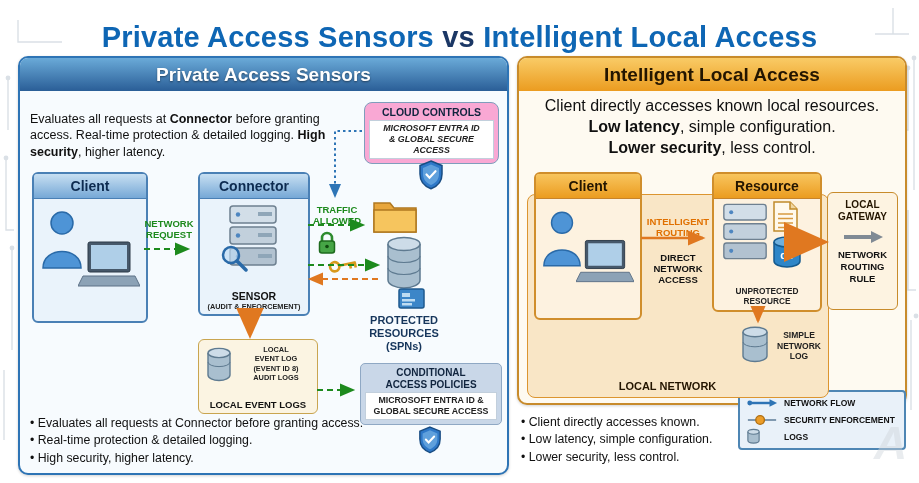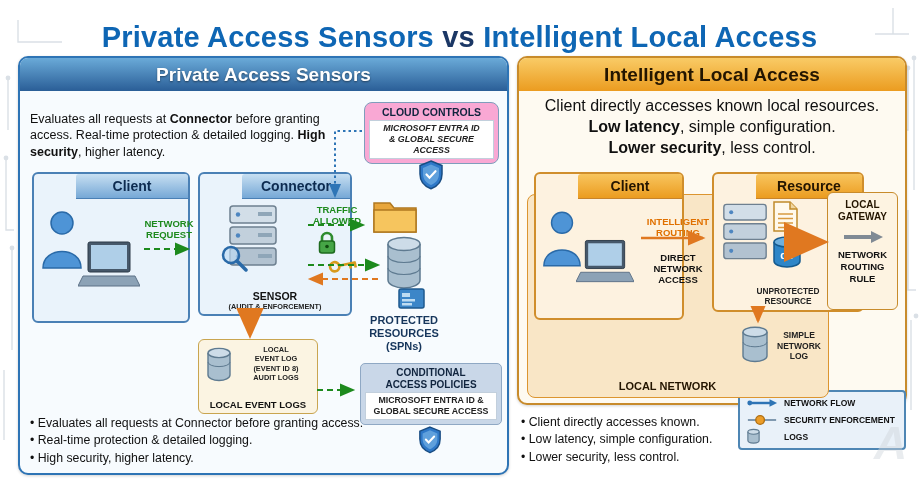--- a/index.html
+++ b/index.html
@@ -33,21 +33,21 @@
   .cloud-box{position:absolute;left:344px;top:44px;width:133px;border:1.5px solid #7F9DBC;border-radius:8px;background:#f9a8d4;}
   .cloud-title{font-size:10.5px;font-weight:700;text-align:center;padding:3px 0 2px;color:#10243E;}
   .cloud-body{background:#fff;border:1px solid #C2CFDC;margin:0 4px 4px;padding:2px 1px;
               text-align:center;font-size:8.8px;font-weight:700;color:#222;line-height:1.25;font-style:italic;}
   .cond-box{position:absolute;left:340px;top:305px;width:140px;border:1.5px solid #8FA8C4;border-radius:5px;background:#C9D7E8;}
   .cond-title{font-size:10px;font-weight:700;text-align:center;padding:3px 0 2px;line-height:1.15;color:#10243E;}
   .cond-body{background:#fff;border:1px solid #C2CFDC;margin:0 4px 4px;padding:2px 0;
              text-align:center;font-size:8.8px;font-weight:700;color:#222;line-height:1.25;}
 
   
-  .node{position:absolute;border-radius:6px;padding-left:42px;}
+  .node{position:absolute;border-radius:6px;}
   .node-b{border:2px solid #4A80B5;background:#EAF3FB;}
   .node-o{border:2px solid #D08E2C;background:#FDF2E0;}
   .node-header{height:24px;line-height:24px;text-align:center;font-weight:700;font-size:14px;border-radius:3px 3px 0 0;}
   .hdr-blue{background:linear-gradient(#C7DFF2,#76A8D6);color:#0D2B50;border-bottom:1.5px solid #4A80B5;}
   .hdr-orange{background:linear-gradient(#F8C55E,#EB9C20);color:#241500;border-bottom:1.5px solid #C8842A;}
   .client-left{left:12px;top:114px;width:112px;height:147px;}
   .connector{left:178px;top:114px;width:108px;height:140px;}
   .client-right{left:15px;top:114px;width:104px;height:144px;}
   .resource{left:193px;top:114px;width:106px;height:136px;}
   .sensor-label{position:absolute;bottom:3px;left:0;right:0;text-align:center;}

